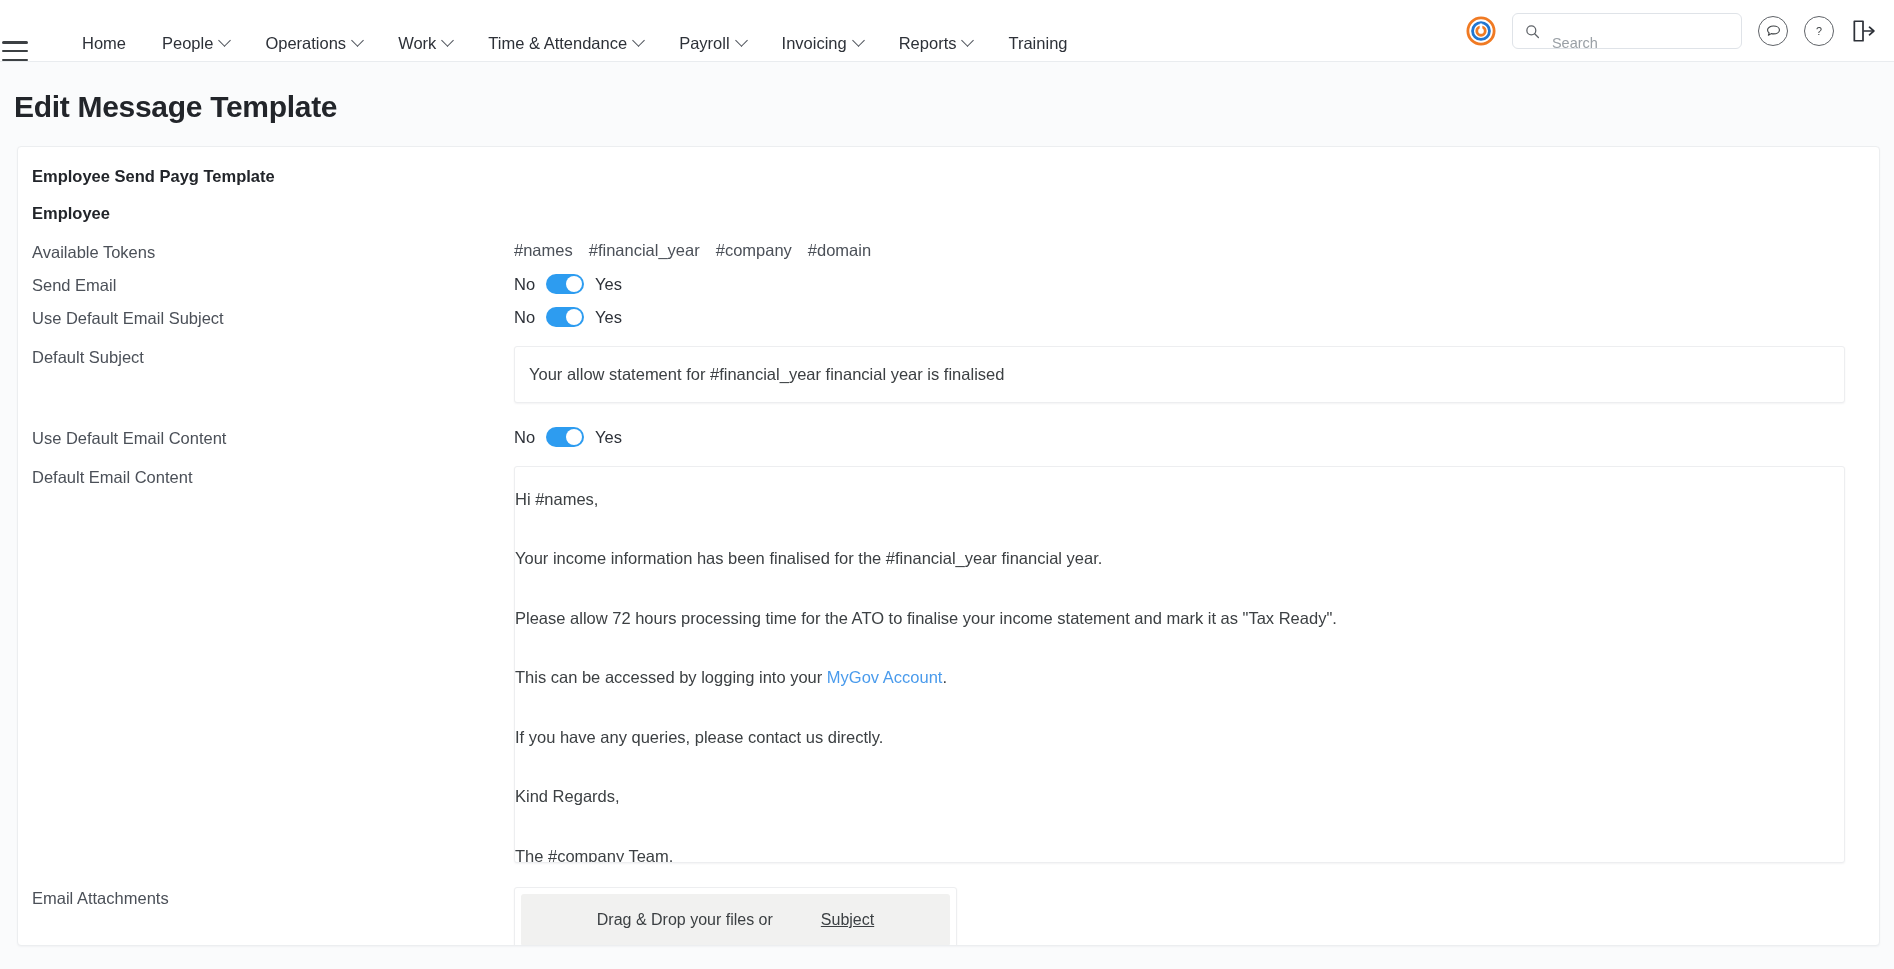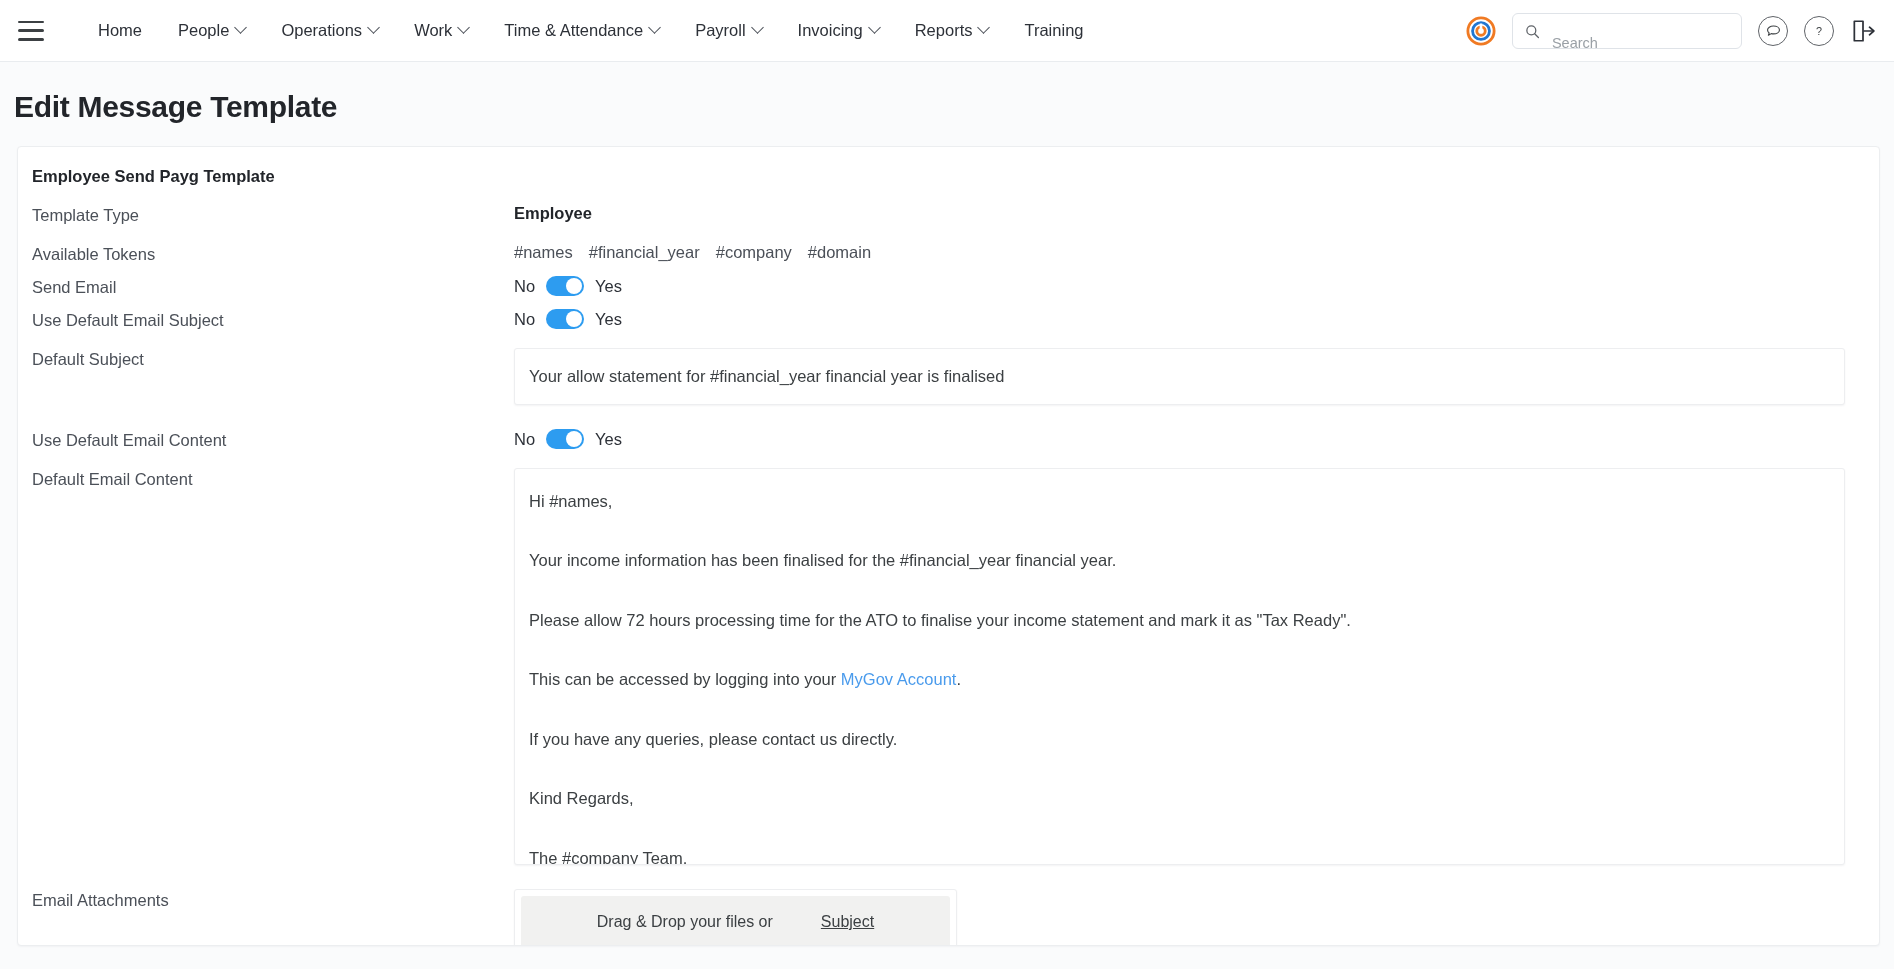--- a/index.html
+++ b/index.html
@@ -10,22 +10,22 @@
     font-family: "Liberation Sans", sans-serif;
     overflow: hidden;
   }
 
   
   .navbar {
     height: 62px;
     background: #ffffff;
     border-bottom: 1px solid #e9ecef;
     display: flex;
-    align-items: center;
-    padding: 0 22px 0 18px;
+    align-items: flex-end;
+    padding: 0 22px 0 2px;
     position: relative;
   }
   .hamburger {
     width: 26px; height: 20px;
     display: flex; flex-direction: column; justify-content: space-between;
     cursor: pointer;
     margin-right: 36px;
   }
   .hamburger span {
     display: block; height: 2.5px; width: 100%;
@@ -129,21 +129,21 @@
     box-shadow: 0 1px 2px rgba(16,24,40,0.05);
     padding: 18px 14px;
     font-size: 16.5px; color: #3c4043;
     margin-right: 18px;
   }
   .textarea {
     border: 1px solid #edeef0;
     border-radius: 3px;
     background: #ffffff;
     box-shadow: 0 1px 2px rgba(16,24,40,0.05);
-    padding: 14px 14px 18px 14px;
+    padding: 14px 14px 18px 0;
     margin-right: 18px;
     height: 397px;
     overflow: hidden;
   }
   .textarea p {
     margin: 0 0 38px 0;
     font-size: 16.5px; color: #3c4043; line-height: 1.3;
   }
   .textarea p:first-child { margin-top: 8px; }
   .link { color: #4a9bec; }
@@ -257,21 +257,20 @@
 <div class="page-title">Edit Message Template</div>
 
 <div class="card">
 
   <div class="row">
     <div class="row-value bold">Employee Send Payg Template</div>
   </div>
   <div class="spacer-18"></div>
 
   <div class="row">
-    <div class="row-label">Template Type</div>
     <div class="row-value bold">Employee</div>
   </div>
   <div class="spacer-18"></div>
 
   <div class="row">
     <div class="row-label">Available Tokens</div>
     <div class="row-value">
       <div class="tokens">
         <span>#names</span>
         <span>#financial_year</span>

